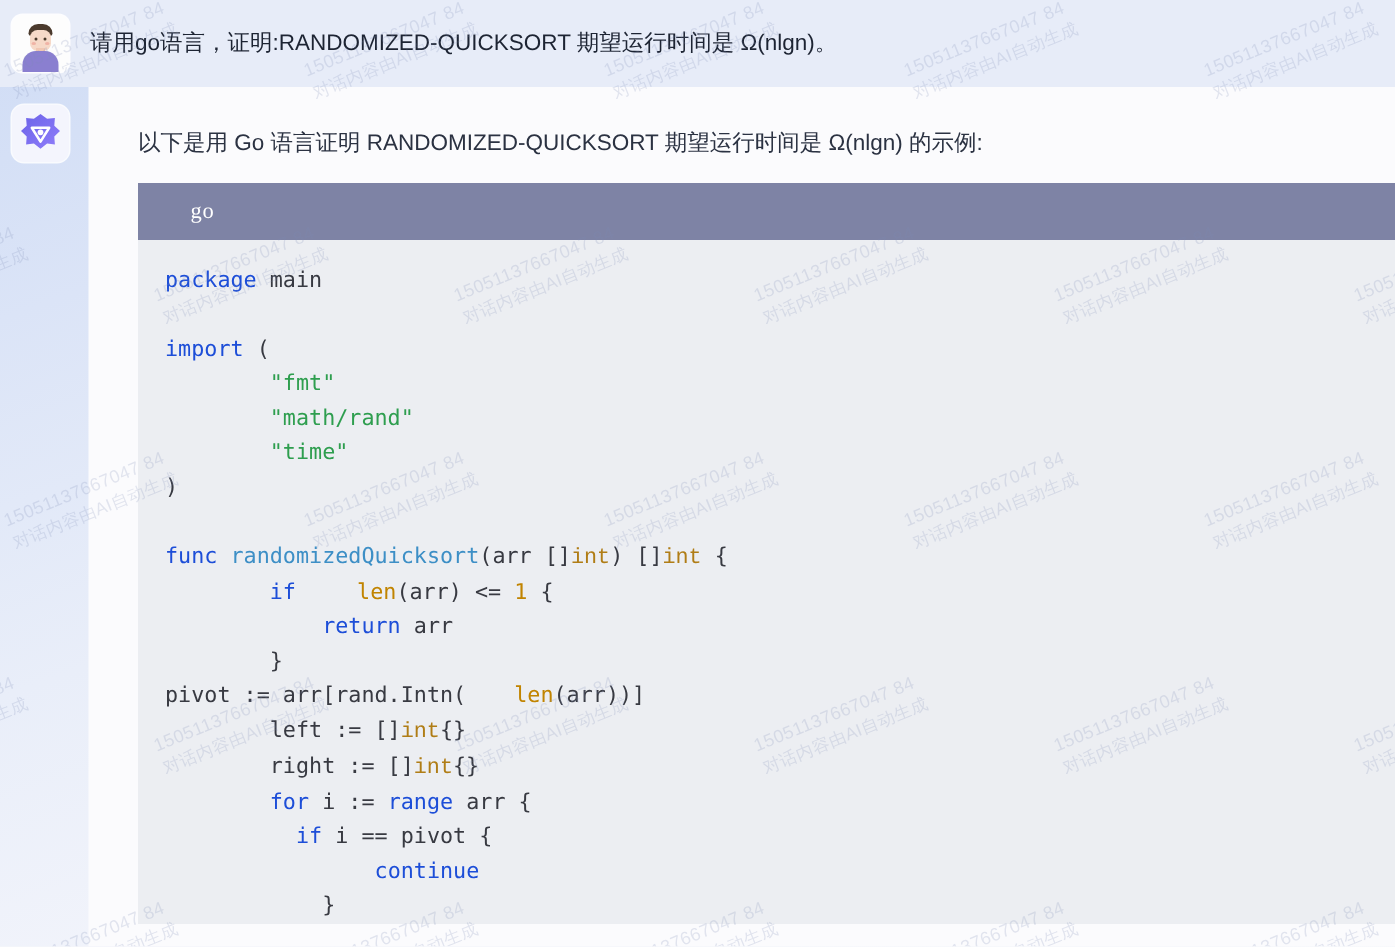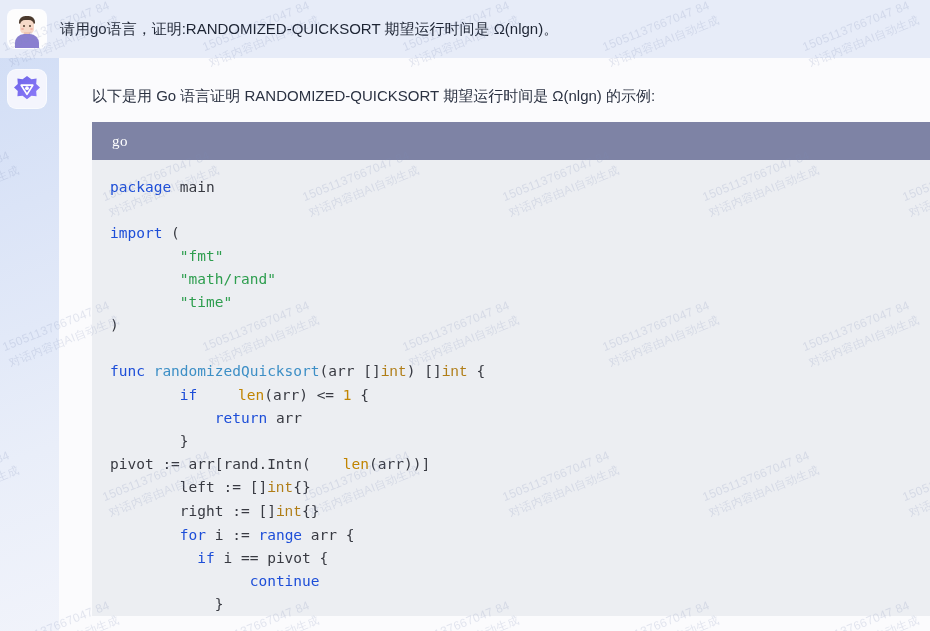--- a/index.html
+++ b/index.html
@@ -111,21 +111,21 @@
   
   .code-block{
     margin-left:33px;
     background:#eceef2;
   }
   .code-header{
     background:#7e83a5;
     height:38px;
     display:flex;
     align-items:center;
-    padding-left:20px;
+    padding-left:35px;
   }
   .code-lang{
     color:#ffffff;
     font-family:"Liberation Serif", serif;
     font-size:15px;
     letter-spacing:.5px;
   }
   .code-body{
     padding:16px 0 0 18px;
     font-family:"DejaVu Sans Mono","Liberation Mono",monospace;

